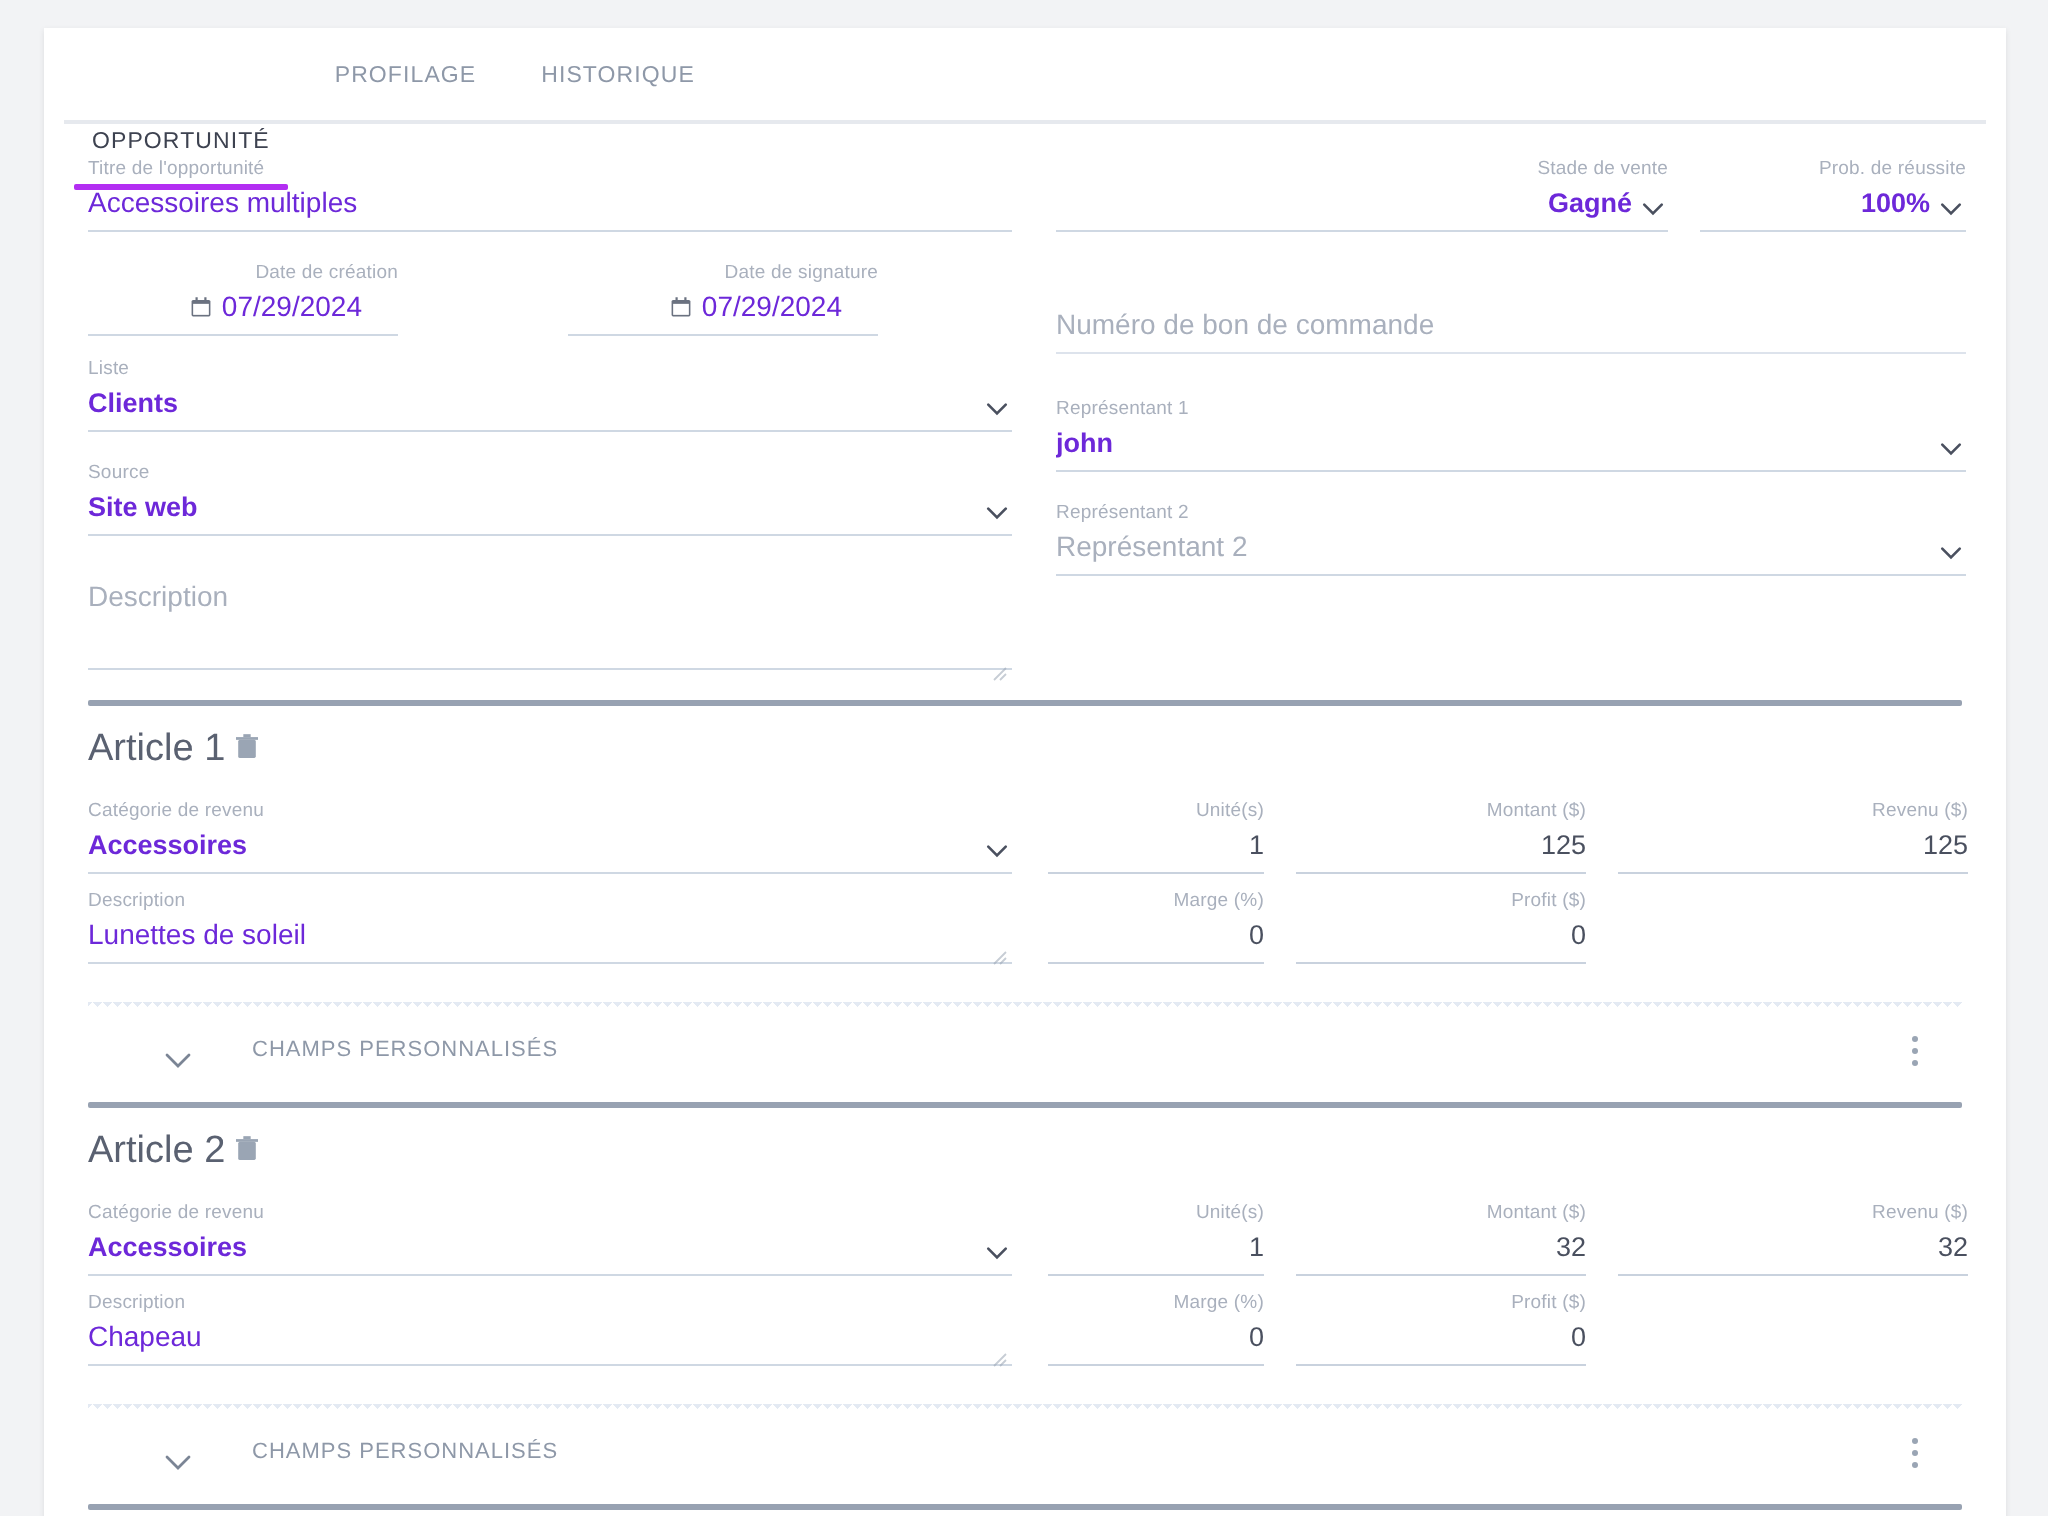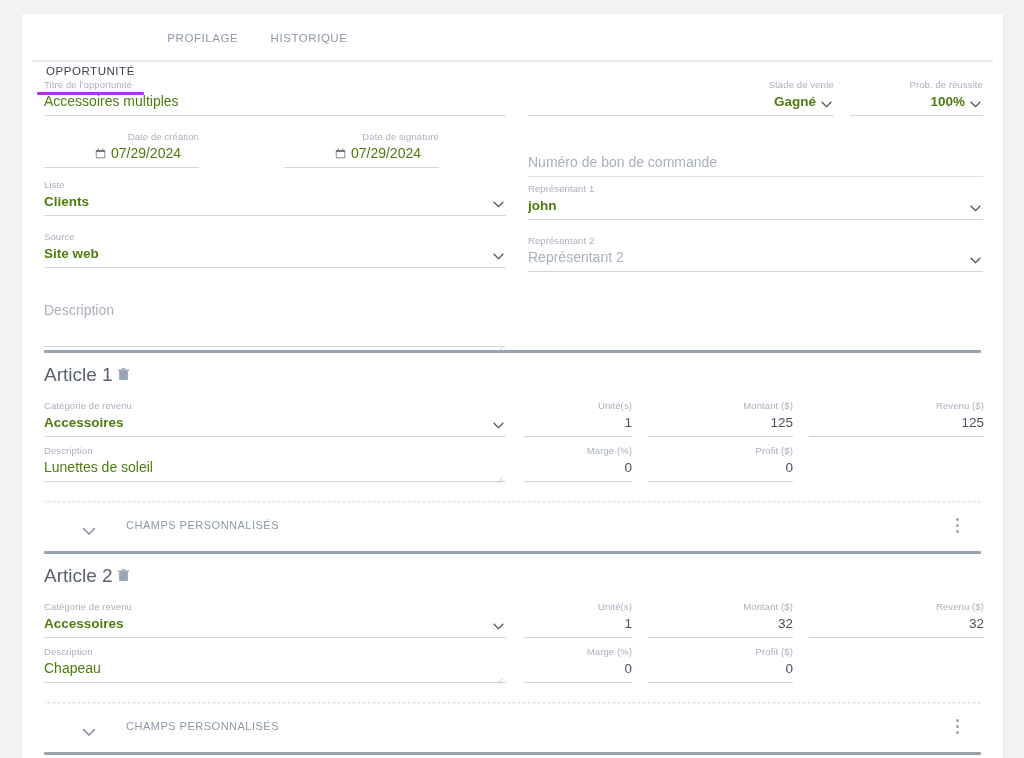--- a/index.html
+++ b/index.html
@@ -65,21 +65,21 @@
   .fld { position: relative; margin-bottom: 6px; }
   .fld-label {
     font-size: 9.5px;
     color: #a9b0bd;
     line-height: 13px;
     letter-spacing: .1px;
     white-space: nowrap;
   }
   .fld-value {
     font-size: 14px;
-    color: #4d7c0f;
+    color: #6d28d9;
     line-height: 21px;
     padding-right: 18px;
     white-space: nowrap;
     overflow: hidden;
   }
   .fld-value.bold { font-weight: bold; font-size: 13.5px; }
   .fld-value.placeholder { color: #a9b0bd; font-weight: normal; }
   .fld-underline {
     height: 1px;
     background: #cfd8e3;
@@ -257,21 +257,21 @@
             <div class="fld-label">Liste</div>
             <div class="fld-value bold">Clients</div>
             <div class="fld-underline"></div>
             <span class="chev">
               <svg width="11" height="7" viewBox="0 0 12 8">
                   <path d="M1 1.5 L6 6.5 L11 1.5" stroke="#4a505f" stroke-width="1.5" fill="none" stroke-linecap="round"></path>
                 </svg>
             </span>
           </div>
 
-          <div class="fld" style="margin-bottom:32px;">
+          <div class="fld" style="margin-bottom:20px;">
             <div class="fld-label">Source</div>
             <div class="fld-value bold">Site web</div>
             <div class="fld-underline"></div>
             <span class="chev">
               <svg width="11" height="7" viewBox="0 0 12 8">
                   <path d="M1 1.5 L6 6.5 L11 1.5" stroke="#4a505f" stroke-width="1.5" fill="none" stroke-linecap="round"></path>
                 </svg>
             </span>
           </div>
 
@@ -305,21 +305,21 @@
               <div class="fld-value bold">100%</div>
               <div class="fld-underline"></div>
               <span class="chev">
                 <svg width="11" height="7" viewBox="0 0 12 8">
                     <path d="M1 1.5 L6 6.5 L11 1.5" stroke="#4a505f" stroke-width="1.5" fill="none" stroke-linecap="round"></path>
                   </svg>
               </span>
             </div>
           </div>
 
-          <div class="fld" style="margin-top:13px;margin-bottom:5px;">
+          <div class="fld" style="margin-top:13px;margin-bottom:21px;">
             <div class="fld-label">&nbsp;</div>
             <div class="fld-value placeholder" style="font-size:14px;">Numéro de bon de commande</div>
             <div class="fld-underline pale"></div>
           </div>
 
           <div class="fld" style="margin-bottom:14px;">
             <div class="fld-label">Représentant 1</div>
             <div class="fld-value bold">john</div>
             <div class="fld-underline"></div>
             <span class="chev">

